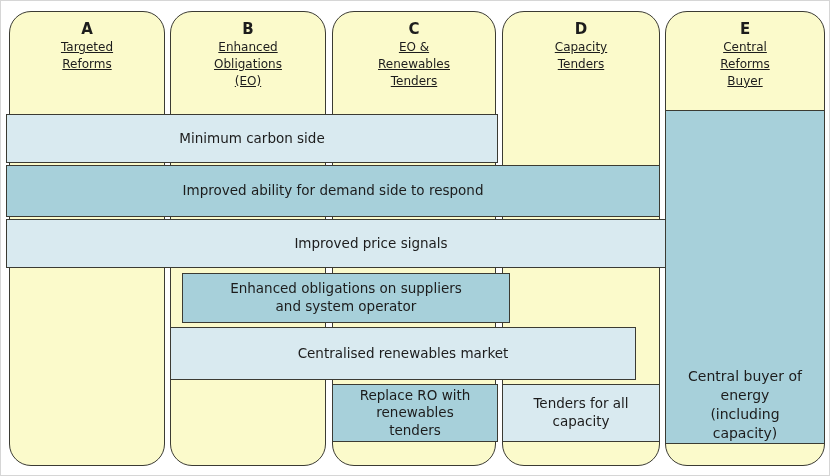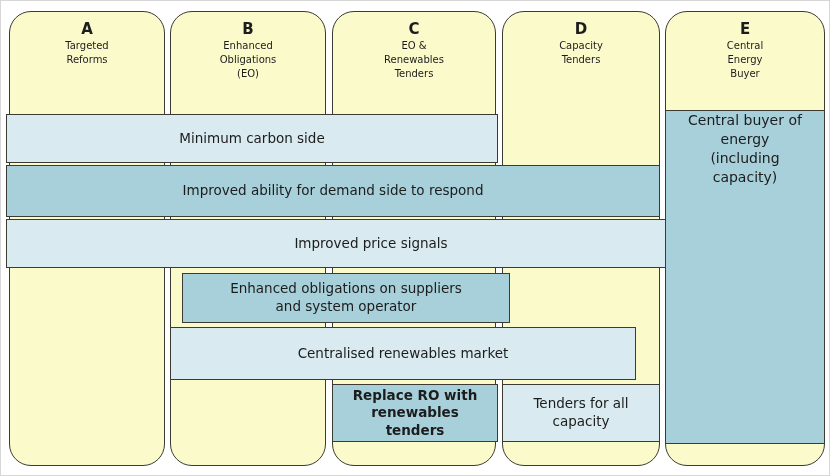--- a/index.html
+++ b/index.html
@@ -34,23 +34,24 @@
     box-sizing:border-box;
     text-align:center;
   }
   .col-letter{
     font-weight:bold;
     font-size:15px;
     margin-top:7px;
     line-height:1.35;
   }
   .col-name{
-    font-size:10px;
+    font-size:12px;
     line-height:1.4;
     white-space:pre-line;
+    text-decoration:underline;
   }
   .bar{
     position:absolute;
     border:1.5px solid var(--border);
     box-sizing:border-box;
     display:flex;
     align-items:center;
     justify-content:center;
     text-align:center;
     font-size:13.5px;
@@ -59,21 +60,21 @@
     z-index:2;
   }
   .bar.light{background:var(--bar-light);}
   .bar.medium{background:var(--bar-medium);text-align:center;}
   .ebody{
     position:absolute;
     border:1.5px solid var(--border);
     box-sizing:border-box;
     background:var(--bar-medium);
     display:flex;
-    align-items:flex-start;
+    align-items:flex-end;
     justify-content:center;
     text-align:center;
     font-size:14px;
     line-height:1.35;
     white-space:pre-line;
     z-index:2;
   }
 </style>
 </head>
 <body>
@@ -98,32 +99,32 @@
 Tenders</div>
       </div>
       <div class="col" style="left: 501px; width: 158px;">
         <div class="col-letter">D</div>
         <div class="col-name">Capacity
 Tenders</div>
       </div>
       <div class="col" style="left: 664px; width: 160px;">
         <div class="col-letter">E</div>
         <div class="col-name">Central
-Energy
+Reforms
 Buyer</div>
       </div>
     </div>
   <div id="bars-layer">
       <div class="bar light" style="left: 5px; top: 113px; width: 492px; height: 49px;"><span>Minimum carbon side</span></div>
       <div class="bar medium" style="left: 5px; top: 164px; width: 654px; height: 52px;"><span>Improved ability for demand side to respond</span></div>
       <div class="bar light" style="left: 5px; top: 218px; width: 730px; height: 49px;"><span>Improved price signals</span></div>
       <div class="bar medium" style="left: 169px; top: 272px; width: 328px; height: 50px; margin-left: 12px;"><span>Enhanced obligations on suppliers
 and system operator</span></div>
       <div class="bar light" style="left: 169px; top: 326px; width: 466px; height: 53px;"><span>Centralised renewables market</span></div>
-      <div class="bar medium" style="left: 331px; top: 383px; width: 166px; height: 58px; font-weight: bold;"><span>Replace RO with
+      <div class="bar medium" style="left: 331px; top: 383px; width: 166px; height: 58px;"><span>Replace RO with
 renewables
 tenders</span></div>
       <div class="bar light" style="left: 501px; top: 383px; width: 158px; height: 58px;"><span>Tenders for all
 capacity</span></div>
       <div class="ebody" style="left: 664px; width: 160px; top: 109px; height: 334px;"><span>Central buyer of
 energy
 (including
 capacity)</span></div>
     </div>
 </div>

